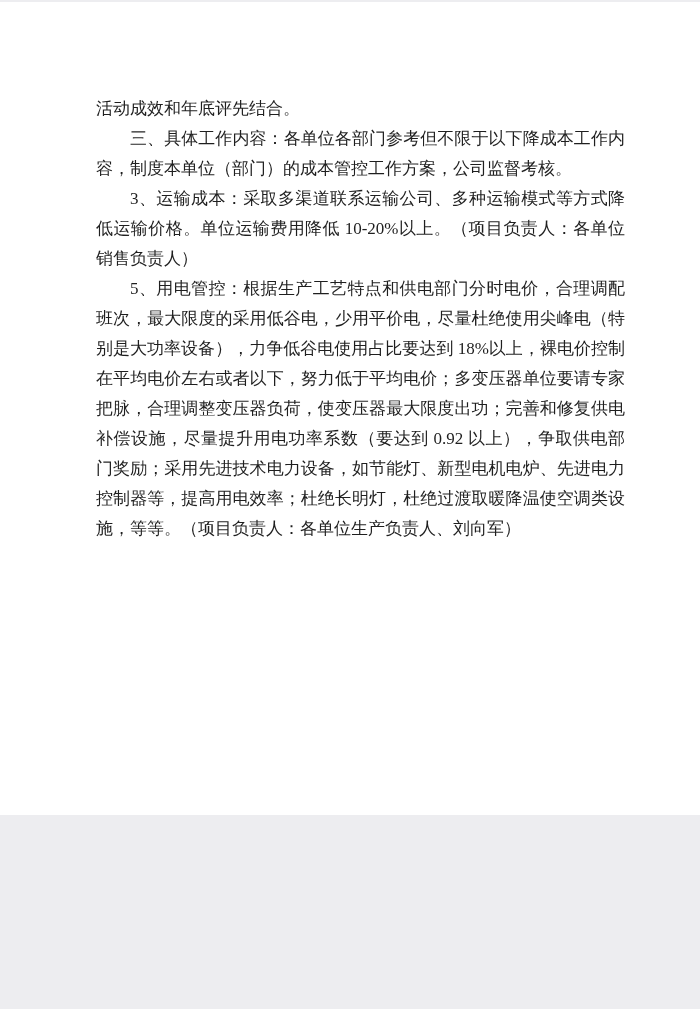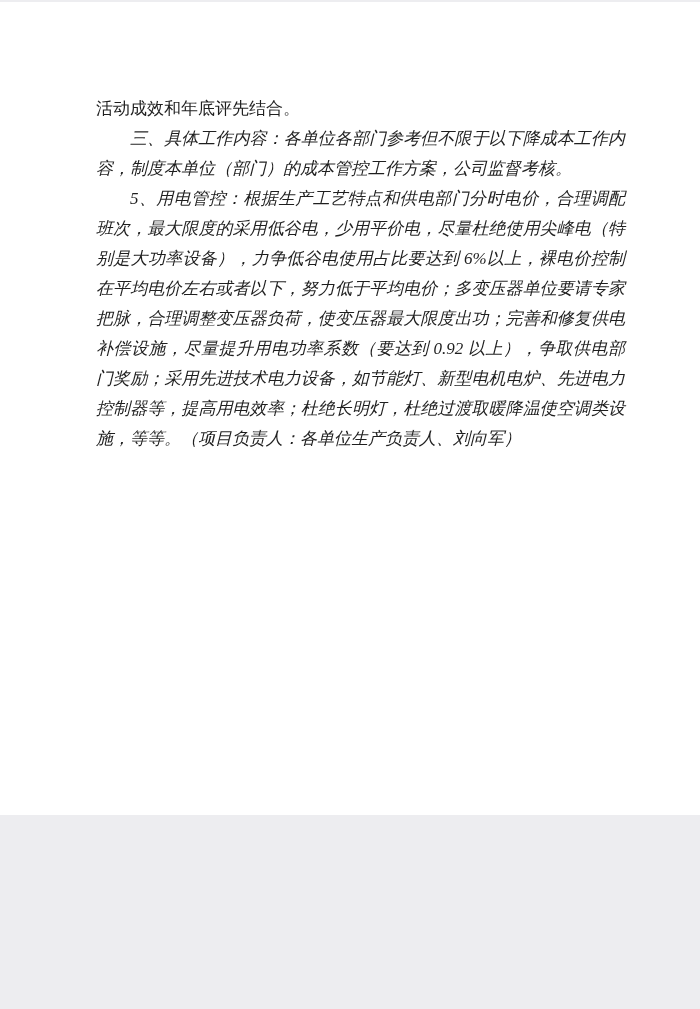--- a/index.html
+++ b/index.html
@@ -41,40 +41,40 @@
     text-justify: inter-character;
     letter-spacing: 0;
   }
   .textblock p {
     margin: 0;
     padding: 0;
     word-break: break-all;
   }
   .textblock p.indent {
     text-indent: 2em;
-    font-style: italic;
   }
   .page-number {
     position: absolute;
     left: 96px;
     width: 529px;
     top: 952px;
     text-align: center;
     font-size: 15px;
     line-height: 22px;
   }
 </style>
 </head>
 <body>
 
 <div class="page">
   <div class="edge-top"></div>
 
   <div class="textblock">
     <p>活动成效和年底评先结合。</p>
     <p class="indent">三、具体工作内容：各单位各部门参考但不限于以下降成本工作内容，制度本单位（部门）的成本管控工作方案，公司监督考核。</p>
-    <p class="indent">5、用电管控：根据生产工艺特点和供电部门分时电价，合理调配班次，最大限度的采用低谷电，少用平价电，尽量杜绝使用尖峰电（特别是大功率设备），力争低谷电使用占比要达到 6%以上，裸电价控制在平均电价左右或者以下，努力低于平均电价；多变压器单位要请专家把脉，合理调整变压器负荷，使变压器最大限度出功；完善和修复供电补偿设施，尽量提升用电功率系数（要达到 0.92 以上），争取供电部门奖励；采用先进技术电力设备，如节能灯、新型电机电炉、先进电力控制器等，提高用电效率；杜绝长明灯，杜绝过渡取暖降温使空调类设施，等等。（项目负责人：各单位生产负责人、刘向军）</p>
+    <p class="indent">3、运输成本：采取多渠道联系运输公司、多种运输模式等方式降低运输价格。单位运输费用降低 10-20%以上。（项目负责人：各单位销售负责人）</p>
+    <p class="indent">5、用电管控：根据生产工艺特点和供电部门分时电价，合理调配班次，最大限度的采用低谷电，少用平价电，尽量杜绝使用尖峰电（特别是大功率设备），力争低谷电使用占比要达到 18%以上，裸电价控制在平均电价左右或者以下，努力低于平均电价；多变压器单位要请专家把脉，合理调整变压器负荷，使变压器最大限度出功；完善和修复供电补偿设施，尽量提升用电功率系数（要达到 0.92 以上），争取供电部门奖励；采用先进技术电力设备，如节能灯、新型电机电炉、先进电力控制器等，提高用电效率；杜绝长明灯，杜绝过渡取暖降温使空调类设施，等等。（项目负责人：各单位生产负责人、刘向军）</p>
   </div>
 
   <div class="page-number">2</div>
 
   <div class="edge-bottom"></div>
 </div>
 
 </body></html>

